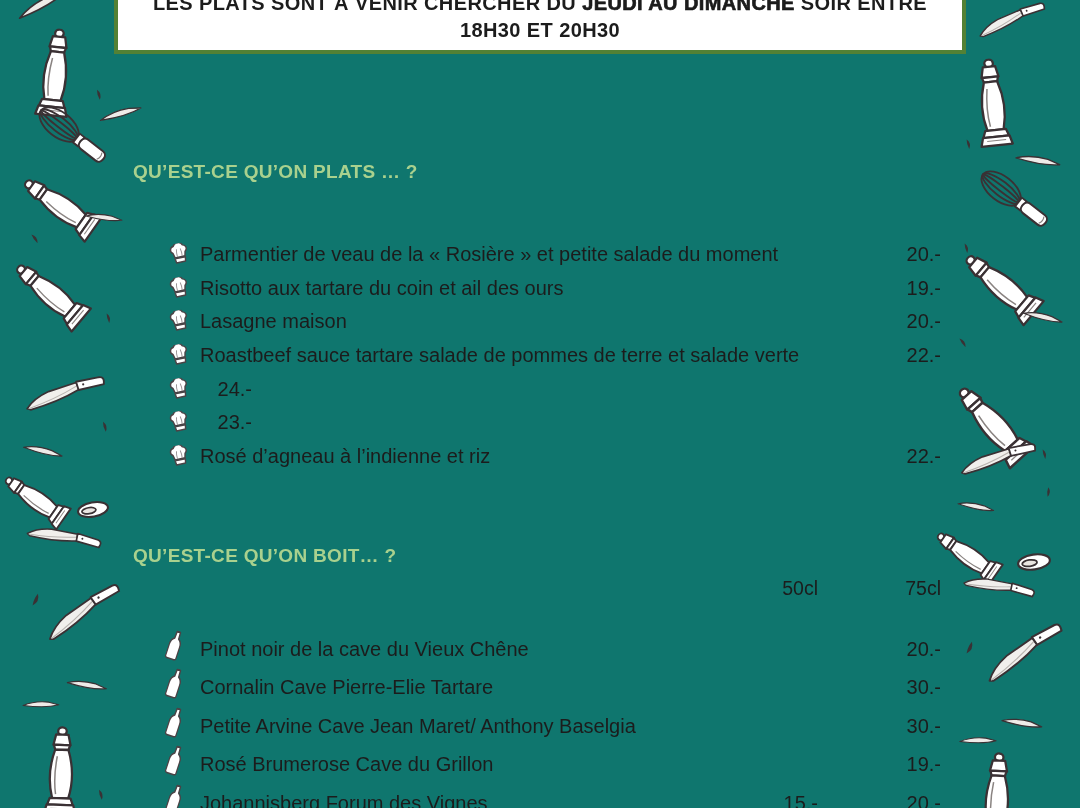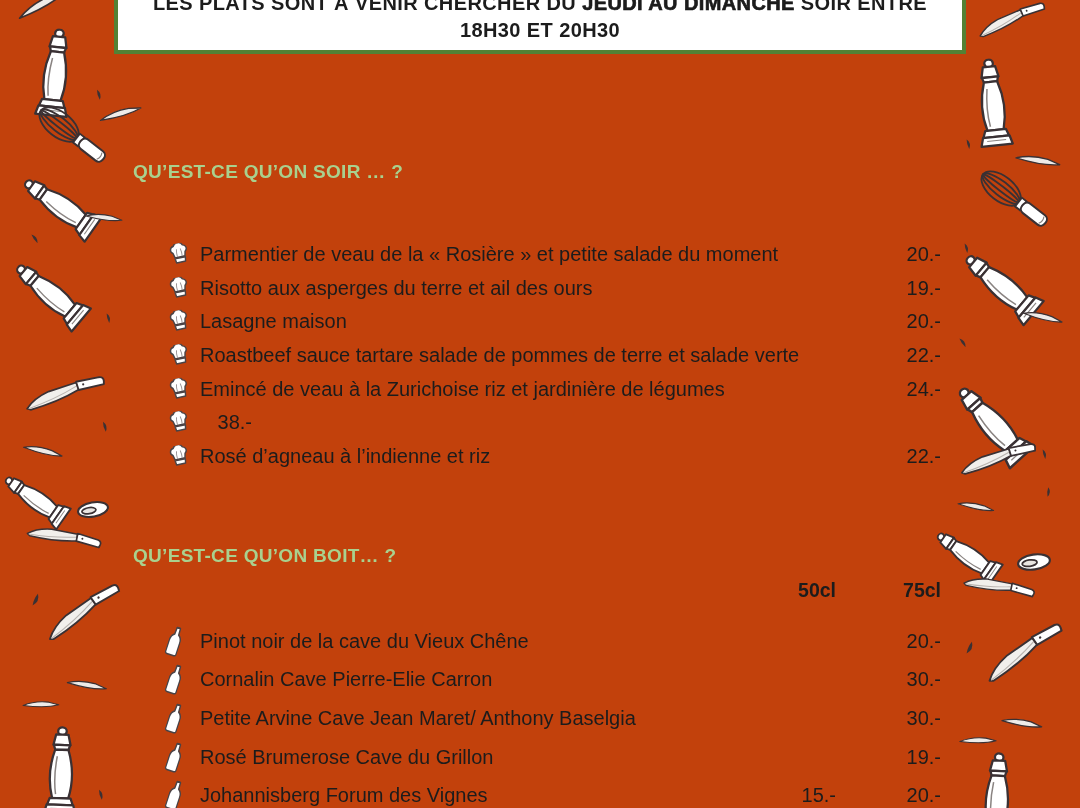--- a/index.html
+++ b/index.html
@@ -1,18 +1,18 @@
 <!DOCTYPE html>
 <html style="--green-border: #538135; --green-heading: #a9d18e; --ink: #1c1c1c;"><head>
 <meta charset="utf-8">
 <style>
   html,body { margin:0; padding:0; background:#ffffff; }
   .page {
     position:relative; width:1080px; height:808px; overflow:hidden;
-    background:#c2410c; font-family:"Liberation Sans", sans-serif; color:var(--ink,#1c1c1c);
+    background:#0f766e; font-family:"Liberation Sans", sans-serif; color:var(--ink,#1c1c1c);
   }
   
   .deco-layer { position:absolute; inset:0; z-index:0; }
   .deco { position:absolute; transform-origin:50% 50%; }
   
   .notice-box {
     position:absolute; left:114px; width:852px; top:-34px; height:88px;
     box-sizing:border-box; border:4px solid var(--green-border,#538135);
     background:#ffffff; z-index:2;
     display:flex; flex-direction:column; justify-content:flex-end;
@@ -28,32 +28,32 @@
     color:var(--green-heading,#a9d18e);
   }
   .sec-heading.mange { top:161px; }
   .sec-heading.boit  { top:535px;margin-top:10px; }
   
   .menu-list { position:absolute; left:168px; width:773px; z-index:1; }
   .food-list  { top:238px; }
   .drink-list { top:622px; }
   .menu-row { display:flex; align-items:center; font-size:20px; }
   .food-list .menu-row  { height:33.6px; }
-  .drink-list .menu-row { height:38.6px; }
+  .drink-list .menu-row { height:38.6px;align-items:flex-end; }
   .row-icon { width:32px; display:flex; align-items:center; justify-content:flex-start; flex:none; }
   .food-list .row-icon svg  { transform:rotate(-12deg); }
   .drink-list .row-icon svg { transform:rotate(18deg); }
   .row-name { flex:1 1 auto; white-space:nowrap; overflow:hidden; }
   .row-price { flex:none; width:52px; text-align:right; }
   .price-50 { flex:none; width:90px;  text-align:right; }
-  .price-75 { flex:none; width:105px; text-align:right; }
+  .price-75 { flex:none; width:105px; text-align:right;padding-left:18px; }
   
   .col-headers {
     position:absolute; left:168px; width:773px; top:577px; z-index:1;
-    display:flex; align-items:center; font-size:19.5px; height:26px;font-weight:bold;
+    display:flex; font-size:19.5px; height:26px;
   }
   .col-headers .spacer { flex:1 1 auto; }
   .hidden-symbols { position:absolute; width:0; height:0; overflow:hidden; }
 </style>
 </head>
 <body>
 
 <svg class="hidden-symbols" aria-hidden="true">
   <defs>
     <symbol id="sym-mill" viewBox="0 0 44 100">
@@ -242,40 +242,40 @@
       <svg viewBox="0 0 44 100" width="42" height="95" class="deco" style="left: 976px; top: 752px; transform: rotate(3deg);">
         <use href="#sym-mill"></use>
       </svg>
     </div>
 
   <div class="notice-box">
     <div class="notice-line1"><span>LES PLATS SONT À VENIR CHERCHER DU </span><b>JEUDI AU DIMANCHE</b><span> SOIR ENTRE</span></div>
     <div class="notice-line2">18H30 ET 20H30</div>
   </div>
 
-  <h2 class="sec-heading mange">QU’EST-CE QU’ON SOIR … ?</h2>
+  <h2 class="sec-heading mange">QU’EST-CE QU’ON PLATS … ?</h2>
 
   <div class="menu-list food-list">
   <div class="menu-row">
     <span class="row-icon">
           <svg width="23" height="23" viewBox="0 0 24 24">
             <use href="#sym-chefhat"></use>
           </svg>
         </span>
     <span class="row-name">Parmentier de veau de la « Rosière » et petite salade du moment</span>
     <span class="row-price">20.-</span>
   </div>
 
   <div class="menu-row">
     <span class="row-icon">
           <svg width="23" height="23" viewBox="0 0 24 24">
             <use href="#sym-chefhat"></use>
           </svg>
         </span>
-    <span class="row-name">Risotto aux asperges du terre et ail des ours</span>
+    <span class="row-name">Risotto aux tartare du coin et ail des ours</span>
     <span class="row-price">19.-</span>
   </div>
 
   <div class="menu-row">
     <span class="row-icon">
           <svg width="23" height="23" viewBox="0 0 24 24">
             <use href="#sym-chefhat"></use>
           </svg>
         </span>
     <span class="row-name">Lasagne maison</span>
@@ -291,31 +291,30 @@
     <span class="row-name">Roastbeef sauce tartare salade de pommes de terre et salade verte</span>
     <span class="row-price">22.-</span>
   </div>
 
   <div class="menu-row">
     <span class="row-icon">
           <svg width="23" height="23" viewBox="0 0 24 24">
             <use href="#sym-chefhat"></use>
           </svg>
         </span>
-    <span class="row-name">Emincé de veau à la Zurichoise riz et jardinière de légumes</span>
     <span class="row-price">24.-</span>
   </div>
 
   <div class="menu-row">
     <span class="row-icon">
           <svg width="23" height="23" viewBox="0 0 24 24">
             <use href="#sym-chefhat"></use>
           </svg>
         </span>
-    <span class="row-price">38.-</span>
+    <span class="row-price">23.-</span>
   </div>
 
   <div class="menu-row">
     <span class="row-icon">
           <svg width="23" height="23" viewBox="0 0 24 24">
             <use href="#sym-chefhat"></use>
           </svg>
         </span>
     <span class="row-name">Rosé d’agneau à l’indienne et riz</span>
     <span class="row-price">22.-</span>
@@ -341,21 +340,21 @@
     <span class="price-50"></span>
     <span class="price-75">20.-</span>
   </div>
 
   <div class="menu-row">
     <span class="row-icon">
           <svg width="13" height="31" viewBox="0 0 12 30">
             <use href="#sym-bottle"></use>
           </svg>
         </span>
-    <span class="row-name">Cornalin Cave Pierre-Elie Carron</span>
+    <span class="row-name">Cornalin Cave Pierre-Elie Tartare</span>
     <span class="price-50"></span>
     <span class="price-75">30.-</span>
   </div>
 
   <div class="menu-row">
     <span class="row-icon">
           <svg width="13" height="31" viewBox="0 0 12 30">
             <use href="#sym-bottle"></use>
           </svg>
         </span>

